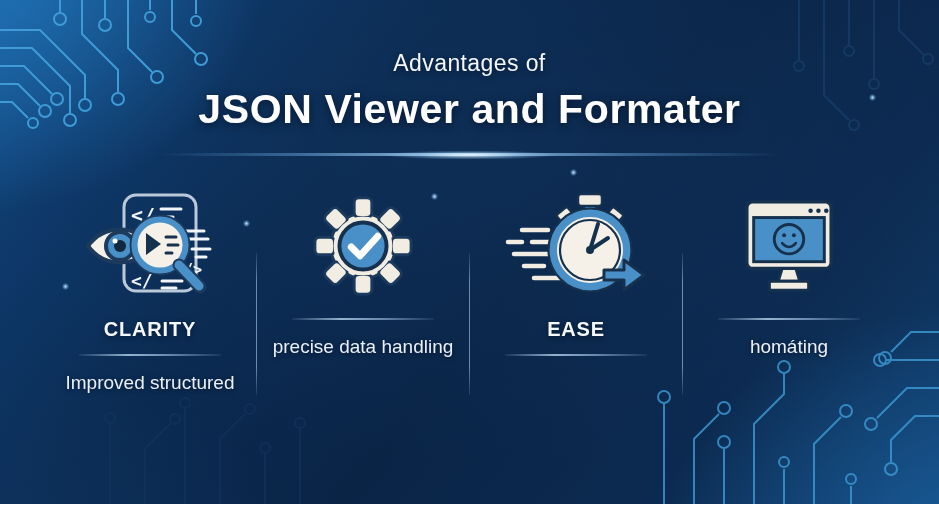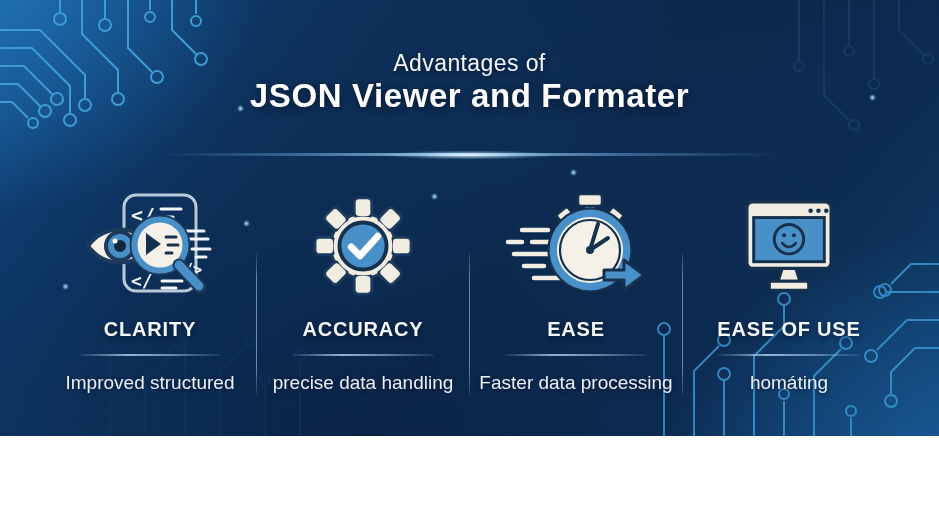--- a/index.html
+++ b/index.html
@@ -1,21 +1,21 @@
 <!DOCTYPE html>
 <html><head>
 <meta charset="utf-8">
 <style>
   * { margin: 0; padding: 0; box-sizing: border-box; }
   html,body { width: 939px; height: 512px; overflow: hidden; }
   body { font-family: "Liberation Sans", "DejaVu Sans", sans-serif; }
 
   .stage {
     position: relative;
-    width: 939px; height: 436px;
+    width: 939px; height: 504px;
     overflow: hidden;
     color: #f2f6fb;
     background:
       radial-gradient(ellipse 430px 360px at -3% -6%, rgba(33,116,184,0.95), rgba(33,116,184,0) 68%),
       radial-gradient(ellipse 460px 360px at 103% 108%, rgba(27,99,163,0.75), rgba(27,99,163,0) 66%),
       radial-gradient(ellipse 520px 320px at -4% 112%, rgba(14,52,96,0.8), rgba(14,52,96,0) 65%),
       radial-gradient(ellipse 700px 420px at 55% 30%, rgba(17,52,94,0.55), rgba(17,52,94,0) 75%),
       linear-gradient(128deg, #14518d 0%, #0e3a6c 14%, #0b2b52 33%, #0a2446 55%, #0c2a50 78%, #11406f 100%);
   }
 
@@ -29,21 +29,21 @@
     position: absolute; width: 7px; height: 7px; border-radius: 50%;
     background: radial-gradient(circle, rgba(205,232,255,0.95) 0%, rgba(120,185,235,0.45) 45%, rgba(120,185,235,0) 75%);
   }
 
   .header { position: absolute; top: 50px; left: 0; width: 100%; text-align: center; }
   .subtitle {
     font-size: 23px; font-weight: 500; letter-spacing: 0.4px; color: #f4f8fc;
     text-shadow: 0 2px 6px rgba(0,10,25,0.55);
   }
   .title {
-    margin-top: 0; font-size: 33px; font-weight: 700; letter-spacing: 0.6px; color: #ffffff;
+    margin-top: 9px; font-size: 41px; font-weight: 700; letter-spacing: 0.6px; color: #ffffff;
     text-shadow: 0 2px 8px rgba(0,10,25,0.6);
   }
 
   .header-divider {
     position: absolute; top: 153px; left: 160px; width: 620px; height: 3px;
     background: linear-gradient(90deg, rgba(110,175,230,0) 0%, rgba(110,175,230,0.45) 22%, rgba(170,215,250,0.85) 48%, rgba(110,175,230,0.45) 75%, rgba(110,175,230,0) 100%);
   }
   .header-divider::after {
     content: ""; position: absolute; left: 50%; top: 50%; transform: translate(-50%,-50%);
     width: 170px; height: 9px;
@@ -227,21 +227,20 @@
             <rect x="46" y="6" width="18" height="20" rx="5" transform="rotate(180 55 55)"></rect>
             <rect x="46" y="6" width="18" height="20" rx="5" transform="rotate(225 55 55)"></rect>
             <rect x="46" y="6" width="18" height="20" rx="5" transform="rotate(270 55 55)"></rect>
             <rect x="46" y="6" width="18" height="20" rx="5" transform="rotate(315 55 55)"></rect>
           </g>
           <circle cx="55" cy="55" r="30" fill="#f2ede3"></circle>
           <circle cx="55" cy="55" r="24" fill="#4a90c8" stroke="#16314e" stroke-width="4"></circle>
           <path d="M43,56 L52,65 L70,45" fill="none" stroke="#ffffff" stroke-width="7" stroke-linecap="round" stroke-linejoin="round"></path>
         </svg>
       </div>
-      <div class="col-label">ACCURACY</div>
       <div class="col-underline"></div>
       <div class="col-desc">
         <span>precise data handling</span>
       </div>
     </div>
 
     <div class="column-divider"></div>
 
     <div class="column">
       <div class="icon-box">
@@ -263,21 +262,20 @@
           <circle cx="88" cy="58" r="30" fill="none" stroke="#16314e" stroke-width="2.2"></circle>
           <line x1="88" y1="58" x2="96" y2="32" stroke="#16314e" stroke-width="4" stroke-linecap="round"></line>
           <line x1="88" y1="58" x2="106" y2="46" stroke="#16314e" stroke-width="4" stroke-linecap="round"></line>
           <circle cx="88" cy="58" r="4" fill="#16314e"></circle>
           <path d="M102,78 L122,78 L122,68 L142,83 L122,98 L122,88 L102,88 Z" fill="#4a90c8" stroke="#16314e" stroke-width="3" stroke-linejoin="round"></path>
         </svg>
       </div>
       <div class="col-label">EASE</div>
       <div class="col-underline"></div>
       <div class="col-desc">
-        <span>Faster data processing</span>
       </div>
     </div>
 
     <div class="column-divider"></div>
 
     <div class="column">
       <div class="icon-box">
         <svg width="108" height="104" viewBox="0 0 110 106">
           <rect x="12" y="8" width="86" height="68" rx="6" fill="#f2ede3" stroke="#16314e" stroke-width="3.5"></rect>
           <circle cx="77" cy="17" r="2.3" fill="#16314e"></circle>
@@ -285,21 +283,20 @@
           <circle cx="93" cy="17" r="2.3" fill="#16314e"></circle>
           <rect x="19" y="24" width="72" height="45" fill="#4a90c8" stroke="#16314e" stroke-width="3"></rect>
           <circle cx="55" cy="46" r="15" fill="none" stroke="#16314e" stroke-width="3"></circle>
           <circle cx="50" cy="42" r="2" fill="#16314e"></circle>
           <circle cx="60" cy="42" r="2" fill="#16314e"></circle>
           <path d="M48,50 Q55,58 62,50" fill="none" stroke="#16314e" stroke-width="2.6" stroke-linecap="round"></path>
           <path d="M48,76 L62,76 L66,89 L44,89 Z" fill="#f2ede3" stroke="#16314e" stroke-width="3"></path>
           <rect x="35" y="89" width="40" height="9" rx="2" fill="#f2ede3" stroke="#16314e" stroke-width="3"></rect>
         </svg>
       </div>
-      <div class="col-label">EASE OF USE</div>
       <div class="col-underline"></div>
       <div class="col-desc">
         <span>homáting</span>
       </div>
     </div>
 
   </div>
 </div>
 
 </body></html>

